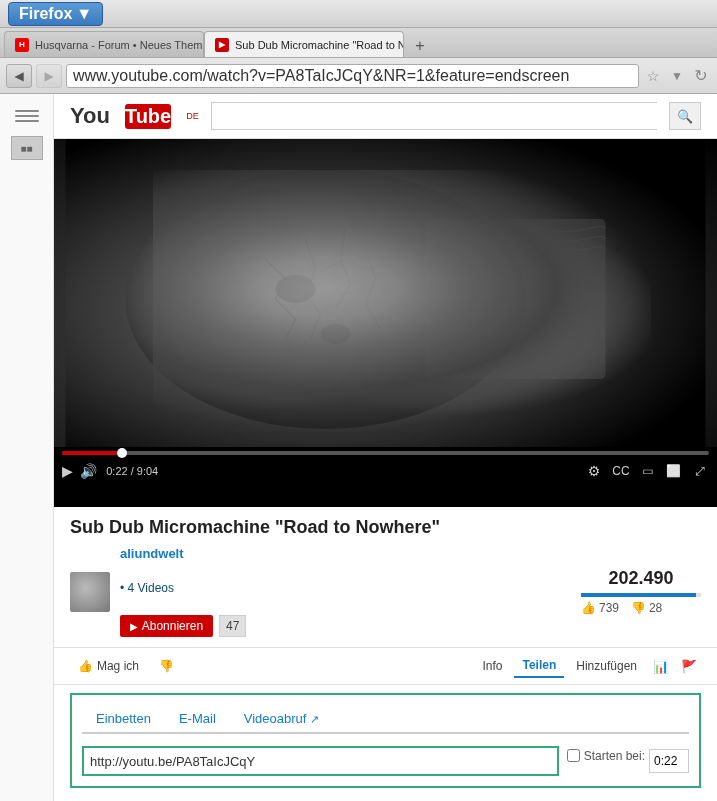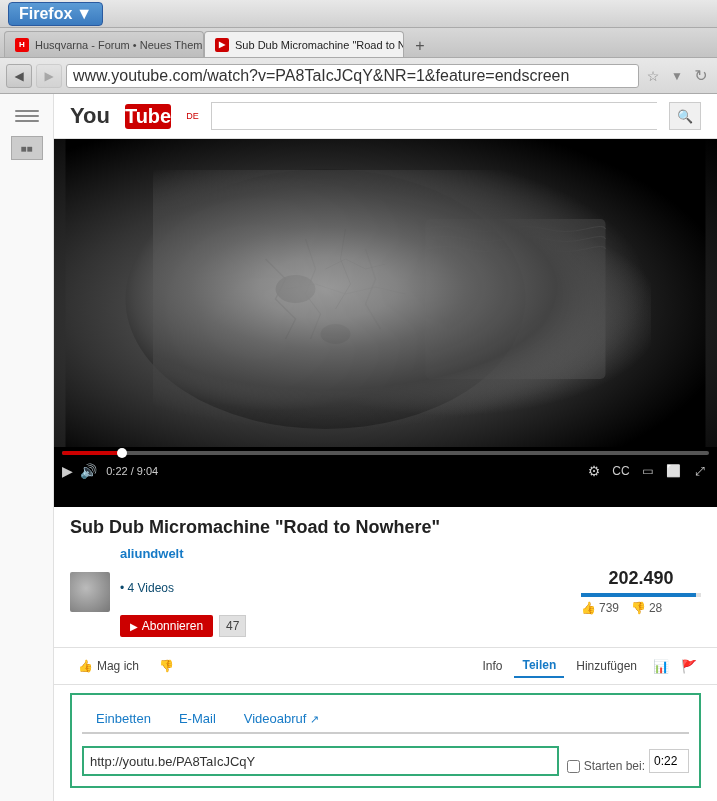--- a/index.html
+++ b/index.html
@@ -490,21 +490,21 @@
       color: #333;
       background: white;
     }
     .share-options {
       display: flex;
       align-items: center;
       gap: 8px;
     }
     .share-checkbox {
       display: flex;
-      align-items: flex-end;
+      align-items: flex-start;
       gap: 4px;
       font-size: 12px;
       color: #555;
     }
     .share-time-input {
       height: 24px;
       border: 1px solid #ccc;
       padding: 0 4px;
       font-size: 12px;
       width: 40px;

